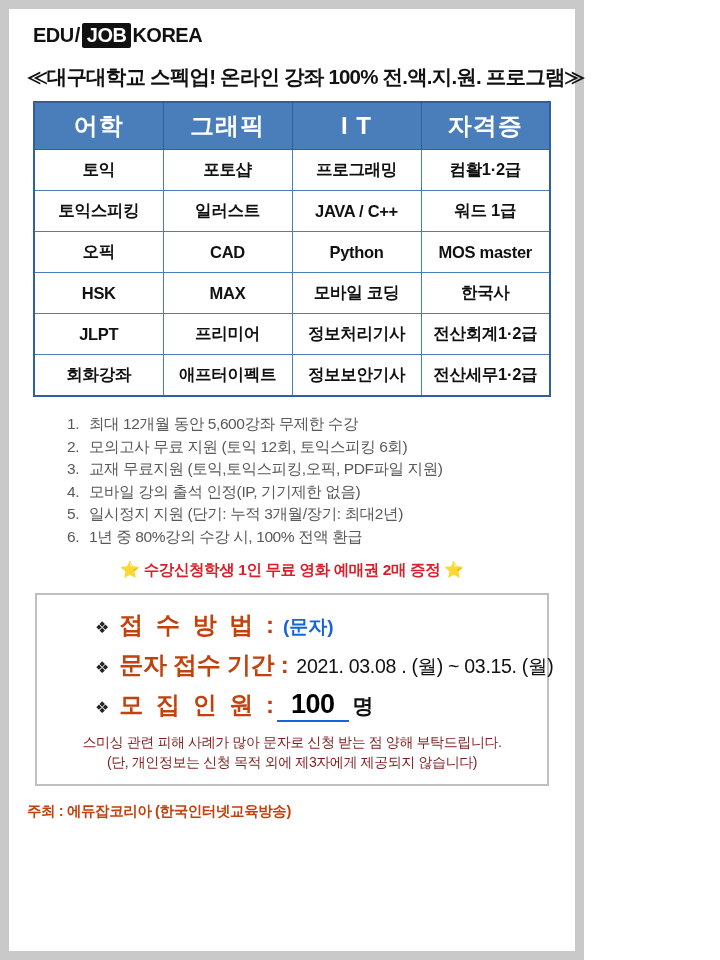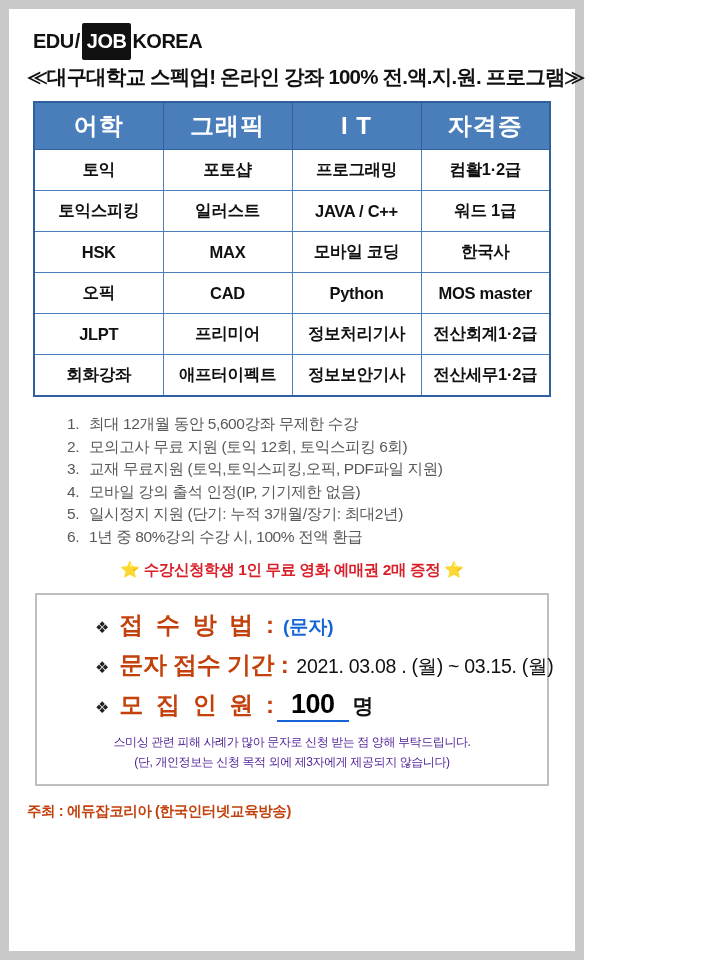--- a/index.html
+++ b/index.html
@@ -42,21 +42,21 @@
     font-weight: bold;
     font-size: 20px;
     letter-spacing: -0.5px;
     color: #1b1b1b;
   }
   .logo .edu { color: #111111; }
   .logo .slash { color: #111111; padding: 0 1px; font-weight: bold; }
   .logo .job {
     background: #111111;
     color: #ffffff;
-    padding: 7px 5px;
+    padding: 1px 5px;
     margin: 0 1px;
     border-radius: 2px;
   }
   .logo .korea { color: #111111; }
 
   
   .headline {
     text-align: center;
     font-size: 20.5px;
     font-weight: bold;
@@ -185,22 +185,22 @@
     letter-spacing: -0.5px;
   }
   .count-unit {
     font-size: 21px;
     font-weight: bold;
     color: #111111;
     margin-left: 4px;
   }
   .notice {
     text-align: center;
-    color: #4c1d95;
-    font-size: 12px;
+    color: #7f1d1d;
+    font-size: 14px;
     line-height: 20px;
     letter-spacing: -0.4px;
     margin-top: 10px;
   }
 
   
   .footer {
     font-size: 14.5px;
     font-weight: bold;
     color: #c2410c;
@@ -242,30 +242,30 @@
             <td>프로그래밍</td>
             <td>컴활1·2급</td>
           </tr>
           <tr>
             <td>토익스피킹</td>
             <td>일러스트</td>
             <td>JAVA / C++</td>
             <td>워드 1급</td>
           </tr>
           <tr>
+            <td>오픽</td>
+            <td>CAD</td>
+            <td>Python</td>
+            <td>MOS master</td>
+          </tr>
+          <tr>
             <td>HSK</td>
             <td>MAX</td>
             <td>모바일 코딩</td>
             <td>한국사</td>
-          </tr>
-          <tr>
-            <td>오픽</td>
-            <td>CAD</td>
-            <td>Python</td>
-            <td>MOS master</td>
           </tr>
           <tr>
             <td>JLPT</td>
             <td>프리미어</td>
             <td>정보처리기사</td>
             <td>전산회계1·2급</td>
           </tr>
           <tr>
             <td>회화강좌</td>
             <td>애프터이펙트</td>

